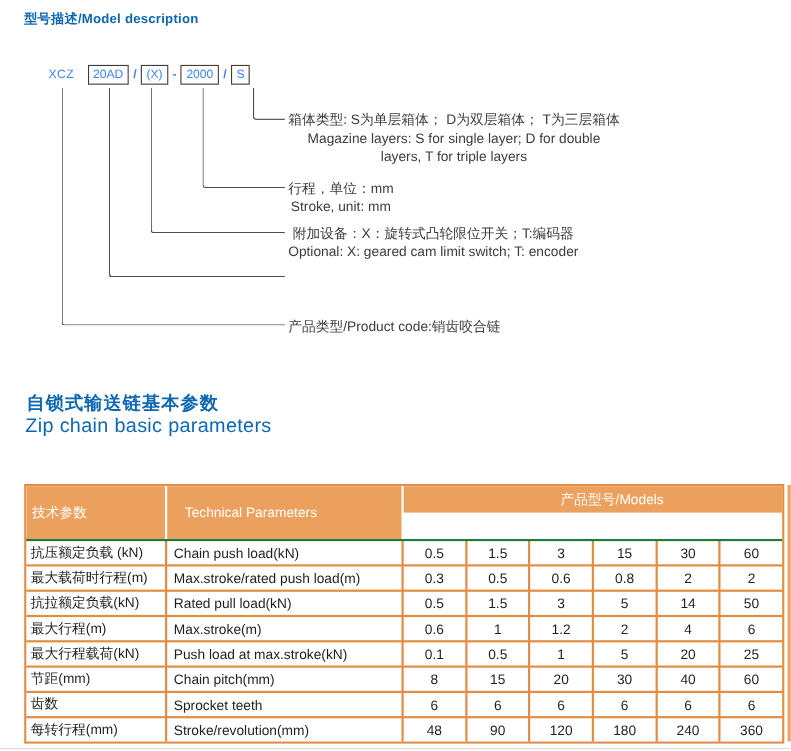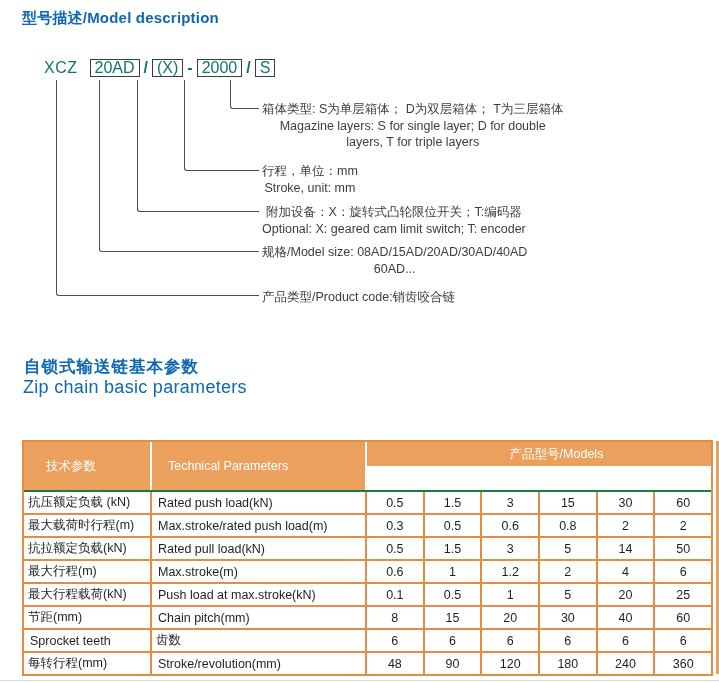--- a/index.html
+++ b/index.html
@@ -3,25 +3,25 @@
 <meta charset="utf-8">
 <style>
   html,body{margin:0;padding:0;background:#ffffff;}
   #page{
     position:relative;width:719px;height:683px;background:#ffffff;overflow:hidden;
     font-family:"Liberation Sans","DejaVu Sans",sans-serif;color:#3f3f3f;
   }
   
   .main-title{
     position:absolute;left:22px;top:9px;
-    font-size:15px;font-weight:bold;color:#0e67b2;letter-spacing:.2px;
+    font-size:12px;font-weight:bold;color:#0e67b2;letter-spacing:.2px;
   }
   .code-row{
     position:absolute;left:44px;top:59px;display:flex;align-items:center;
-    font-size:16px;color:#0f766e;white-space:nowrap;
+    font-size:11px;color:#3b82f6;white-space:nowrap;
   }
   .code-prefix{margin-right:11px;letter-spacing:.5px;}
   .code-box{
     display:inline-block;border:1.5px solid #3c3c3c;padding:0 4px;
     height:16px;line-height:16px;margin:0 1px;
   }
   .code-sep{display:inline-block;margin:0 3px;font-weight:bold;}
   .leader{
     position:absolute;border-left:1px solid #4d4d4d;border-bottom:1px solid #4d4d4d;
     border-bottom-left-radius:3px;
@@ -52,21 +52,21 @@
     border:2px solid #e18d44;box-sizing:border-box;background:#fff;
   }
   .hdr-grid{
     display:grid;grid-template-columns:126px 213px repeat(6,1fr);
     grid-template-rows:24px 22px;gap:2px;background:#ffffff;
   }
   .hdr-cell{
     background:#eca05e;color:#ffffff;font-size:12.5px;
     display:flex;align-items:center;overflow:hidden;white-space:nowrap;
   }
-  .hdr-zh{grid-row:1/3;grid-column:1;padding-left:22px;}
+  .hdr-zh{grid-row:1/3;grid-column:1;padding-left:5px;}
   .hdr-en{grid-row:1/3;grid-column:2;padding-left:16px;}
   .hdr-models{grid-row:1;grid-column:3/9;justify-content:center;padding-left:35px;}
   .hdr-model{grid-row:2;justify-content:center;margin-top:24px;}
   .body-grid{
     display:grid;grid-template-columns:126px 213px repeat(6,1fr);
     grid-auto-rows:21px;gap:2px;background:#e18d44;border-top:2px solid #15803d;
   }
   .td{
     background:#ffffff;color:#1f1f1f;font-size:12.5px;
     display:flex;align-items:center;overflow:hidden;white-space:nowrap;
@@ -101,24 +101,20 @@
       <div>layers, T for triple layers</div>
     </div>
   <div class="annotation ann-3">
       <div>附加设备：X：旋转式凸轮限位开关；T:编码器</div>
       <div>Optional: X: geared cam limit switch; T: encoder</div>
     </div>
   <div class="annotation ann-2">
       <div>行程，单位：mm</div>
       <div>Stroke, unit: mm</div>
     </div>
-  <div class="annotation ann-4">
-      <div>规格/Model size: 08AD/15AD/20AD/30AD/40AD</div>
-      <div>60AD...</div>
-    </div>
   <div class="annotation ann-5">
       <div>产品类型/Product code:销齿咬合链</div>
     </div>
 
   <div class="sec2-zh">自锁式输送链基本参数</div>
   <div class="sec2-en">Zip chain basic parameters</div>
 
   <div class="tbl-wrap">
     <div class="hdr-grid">
       <div class="hdr-cell hdr-zh">技术参数</div>
@@ -128,21 +124,21 @@
     <div class="hdr-cell hdr-model">08AD</div>
         <div class="hdr-cell hdr-model">15AD</div>
         <div class="hdr-cell hdr-model">20AD</div>
         <div class="hdr-cell hdr-model">30AD</div>
         <div class="hdr-cell hdr-model">40AD</div>
         <div class="hdr-cell hdr-model">60AD</div>
       </div>
     <div class="body-grid" id="tbl-body">
 
     <div class="td td-zh">抗压额定负载 (kN)</div>
-        <div class="td td-en">Rated push load(kN)</div>
+        <div class="td td-en">Chain push load(kN)</div>
         <div class="td td-val">0.5</div>
         <div class="td td-val">1.5</div>
         <div class="td td-val">3</div>
         <div class="td td-val">15</div>
         <div class="td td-val">30</div>
         <div class="td td-val">60</div>
         <div class="td td-zh">最大载荷时行程(m)</div>
         <div class="td td-en">Max.stroke/rated push load(m)</div>
         <div class="td td-val">0.3</div>
         <div class="td td-val">0.5</div>
@@ -175,22 +171,22 @@
         <div class="td td-val">20</div>
         <div class="td td-val">25</div>
         <div class="td td-zh">节距(mm)</div>
         <div class="td td-en">Chain pitch(mm)</div>
         <div class="td td-val">8</div>
         <div class="td td-val">15</div>
         <div class="td td-val">20</div>
         <div class="td td-val">30</div>
         <div class="td td-val">40</div>
         <div class="td td-val">60</div>
+        <div class="td td-zh">齿数</div>
         <div class="td td-en">Sprocket teeth</div>
-        <div class="td td-zh">齿数</div>
         <div class="td td-val">6</div>
         <div class="td td-val">6</div>
         <div class="td td-val">6</div>
         <div class="td td-val">6</div>
         <div class="td td-val">6</div>
         <div class="td td-val">6</div>
         <div class="td td-zh">每转行程(mm)</div>
         <div class="td td-en">Stroke/revolution(mm)</div>
         <div class="td td-val">48</div>
         <div class="td td-val">90</div>

